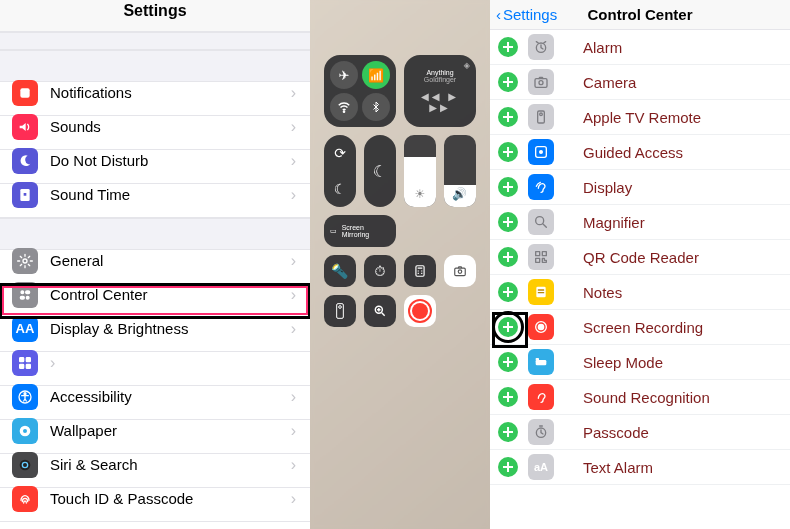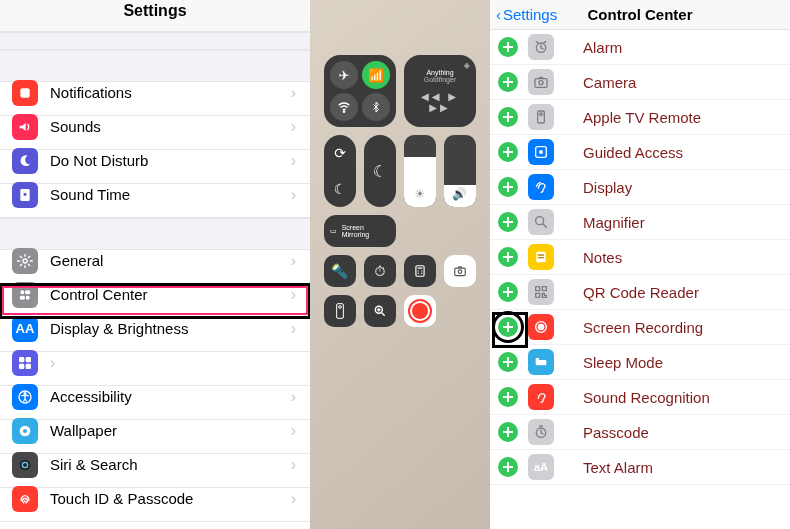--- a/index.html
+++ b/index.html
@@ -360,40 +360,40 @@
     <div class="ci bg-lgray">
           <svg width="16" height="16" viewBox="0 0 24 24" fill="none" stroke="#7d7d82" stroke-width="2" stroke-linecap="round" stroke-linejoin="round">
             <circle cx="10" cy="10" r="6"></circle>
             <path d="M15 15l5 5"></path>
           </svg>
         </div>
     <div class="cl">Magnifier</div>
       </div>
       <div class="crow">
     <div class="add"></div>
-    <div class="ci bg-yellow">
-          <svg width="16" height="16" viewBox="0 0 24 24" fill="none" stroke="#fff" stroke-width="2" stroke-linecap="round" stroke-linejoin="round">
-            <rect x="5" y="4" width="14" height="16" rx="2" fill="#fff" stroke="none"></rect>
-            <path d="M8 9h8M8 13h8" stroke="#b8860b"></path>
-          </svg>
-        </div>
-    <div class="cl">Notes</div>
-      </div>
-      <div class="crow">
-    <div class="add"></div>
     <div class="ci bg-lgray">
           <svg width="16" height="16" viewBox="0 0 24 24" fill="none" stroke="#7d7d82" stroke-width="2" stroke-linecap="round" stroke-linejoin="round">
             <rect x="4" y="4" width="6" height="6"></rect>
             <rect x="14" y="4" width="6" height="6"></rect>
             <rect x="4" y="14" width="6" height="6"></rect>
             <path d="M14 14h3v3h3v3h-6z"></path>
           </svg>
         </div>
     <div class="cl">QR Code Reader</div>
       </div>
+      <div class="crow">
+    <div class="add"></div>
+    <div class="ci bg-yellow">
+          <svg width="16" height="16" viewBox="0 0 24 24" fill="none" stroke="#fff" stroke-width="2" stroke-linecap="round" stroke-linejoin="round">
+            <rect x="5" y="4" width="14" height="16" rx="2" fill="#fff" stroke="none"></rect>
+            <path d="M8 9h8M8 13h8" stroke="#b8860b"></path>
+          </svg>
+        </div>
+    <div class="cl">Notes</div>
+      </div>
       <div class="crow boxed">
     <div class="add"></div>
     <div class="ci bg-red">
           <svg width="16" height="16" viewBox="0 0 24 24" fill="none" stroke="#fff" stroke-width="2" stroke-linecap="round" stroke-linejoin="round">
             <circle cx="12" cy="12" r="8"></circle>
             <circle cx="12" cy="12" r="4" fill="#fff"></circle>
           </svg>
         </div>
     <div class="cl">Screen Recording</div>
       </div>

